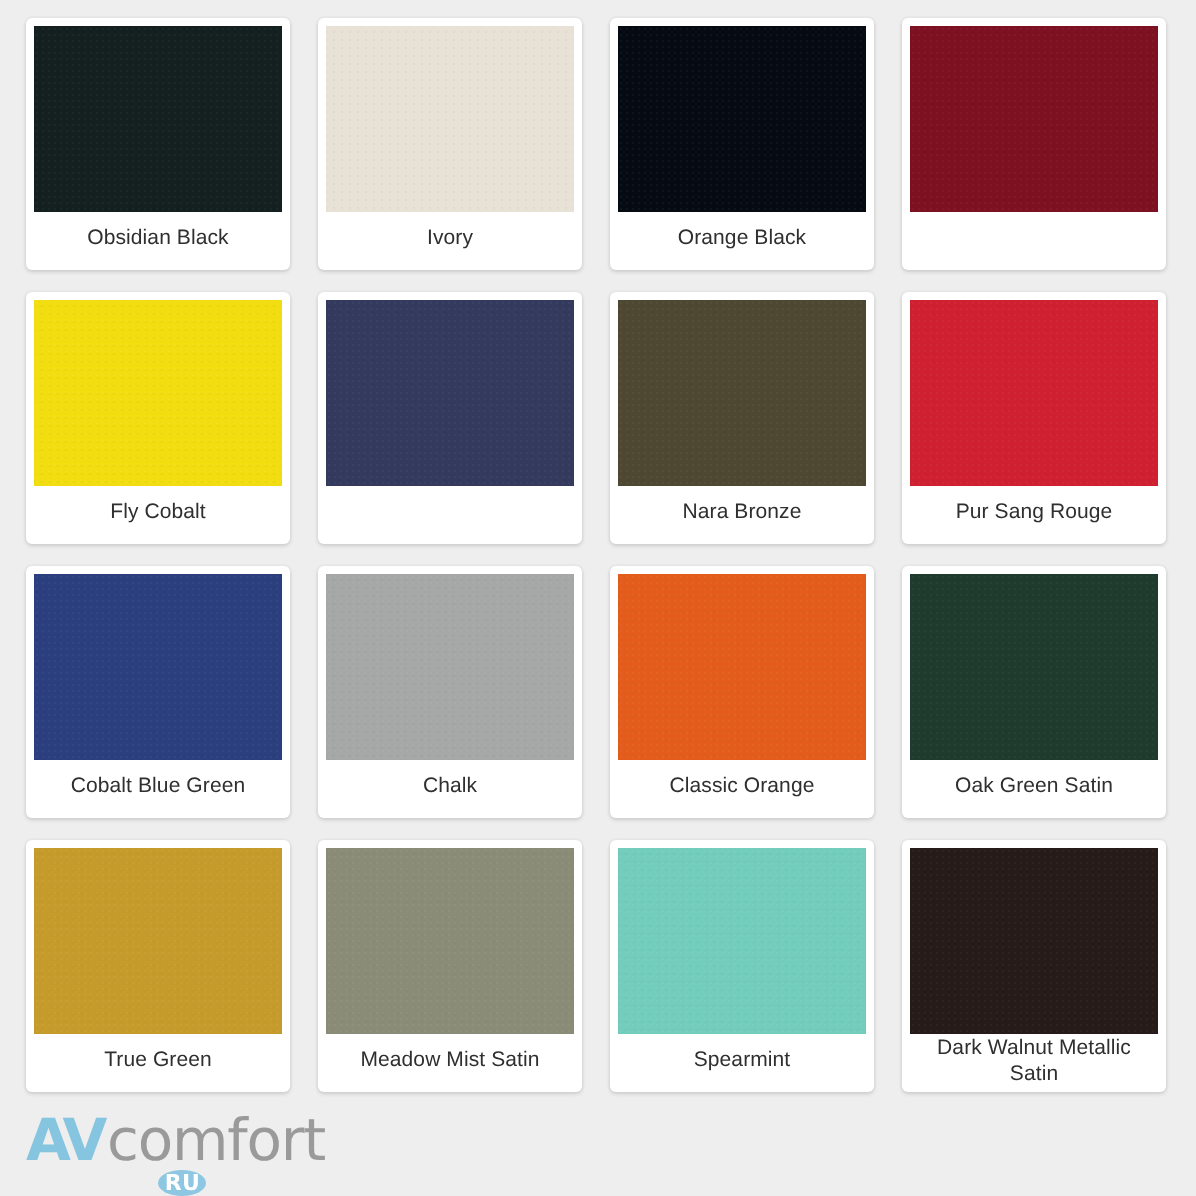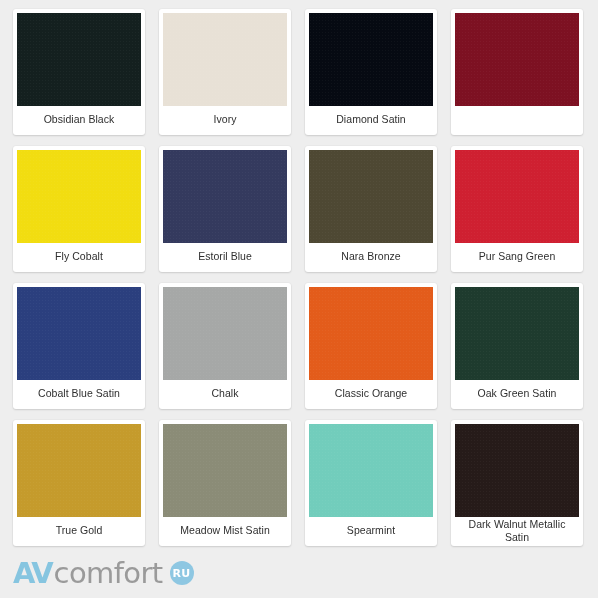--- a/index.html
+++ b/index.html
@@ -70,20 +70,21 @@
   }
 
   #watermark {
     position: absolute;
     left: 13px;
     bottom: 8px;
     display: flex;
     align-items: center;
     height: 34px;
     user-select: none;
+    flex-direction: column;
   }
   .logo-text {
     font-size: 29px;
     line-height: 29px;
     font-weight: 400;
     letter-spacing: -0.6px;
     font-family: "DejaVu Sans", "Liberation Sans", sans-serif;
   }
   .logo-av {
     color: #86c5e0;
@@ -117,60 +118,59 @@
     <div class="swatch-card">
       <div class="swatch-color" style="background: rgb(20, 32, 31);"></div>
       <div class="swatch-label">Obsidian Black</div>
     </div>
     <div class="swatch-card">
       <div class="swatch-color" style="background: rgb(232, 225, 214);"></div>
       <div class="swatch-label">Ivory</div>
     </div>
     <div class="swatch-card">
       <div class="swatch-color" style="background: rgb(6, 10, 18);"></div>
-      <div class="swatch-label">Diamond Satin</div>
+      <div class="swatch-label">Orange Black</div>
     </div>
     <div class="swatch-card">
       <div class="swatch-color" style="background: rgb(125, 17, 34);"></div>
     </div>
     <div class="swatch-card">
       <div class="swatch-color" style="background: rgb(242, 221, 17);"></div>
       <div class="swatch-label">Fly Cobalt</div>
     </div>
     <div class="swatch-card">
       <div class="swatch-color" style="background: rgb(52, 58, 94);"></div>
-      <div class="swatch-label">Estoril Blue</div>
     </div>
     <div class="swatch-card">
       <div class="swatch-color" style="background: rgb(78, 72, 51);"></div>
       <div class="swatch-label">Nara Bronze</div>
     </div>
     <div class="swatch-card">
       <div class="swatch-color" style="background: rgb(207, 32, 49);"></div>
-      <div class="swatch-label">Pur Sang Green</div>
+      <div class="swatch-label">Pur Sang Rouge</div>
     </div>
     <div class="swatch-card">
       <div class="swatch-color" style="background: rgb(43, 63, 126);"></div>
-      <div class="swatch-label">Cobalt Blue Satin</div>
+      <div class="swatch-label">Cobalt Blue Green</div>
     </div>
     <div class="swatch-card">
       <div class="swatch-color" style="background: rgb(166, 168, 167);"></div>
       <div class="swatch-label">Chalk</div>
     </div>
     <div class="swatch-card">
       <div class="swatch-color" style="background: rgb(227, 92, 27);"></div>
       <div class="swatch-label">Classic Orange</div>
     </div>
     <div class="swatch-card">
       <div class="swatch-color" style="background: rgb(30, 59, 46);"></div>
       <div class="swatch-label">Oak Green Satin</div>
     </div>
     <div class="swatch-card">
       <div class="swatch-color" style="background: rgb(197, 155, 44);"></div>
-      <div class="swatch-label">True Gold</div>
+      <div class="swatch-label">True Green</div>
     </div>
     <div class="swatch-card">
       <div class="swatch-color" style="background: rgb(139, 140, 119);"></div>
       <div class="swatch-label">Meadow Mist Satin</div>
     </div>
     <div class="swatch-card">
       <div class="swatch-color" style="background: rgb(114, 205, 188);"></div>
       <div class="swatch-label">Spearmint</div>
     </div>
     <div class="swatch-card">

